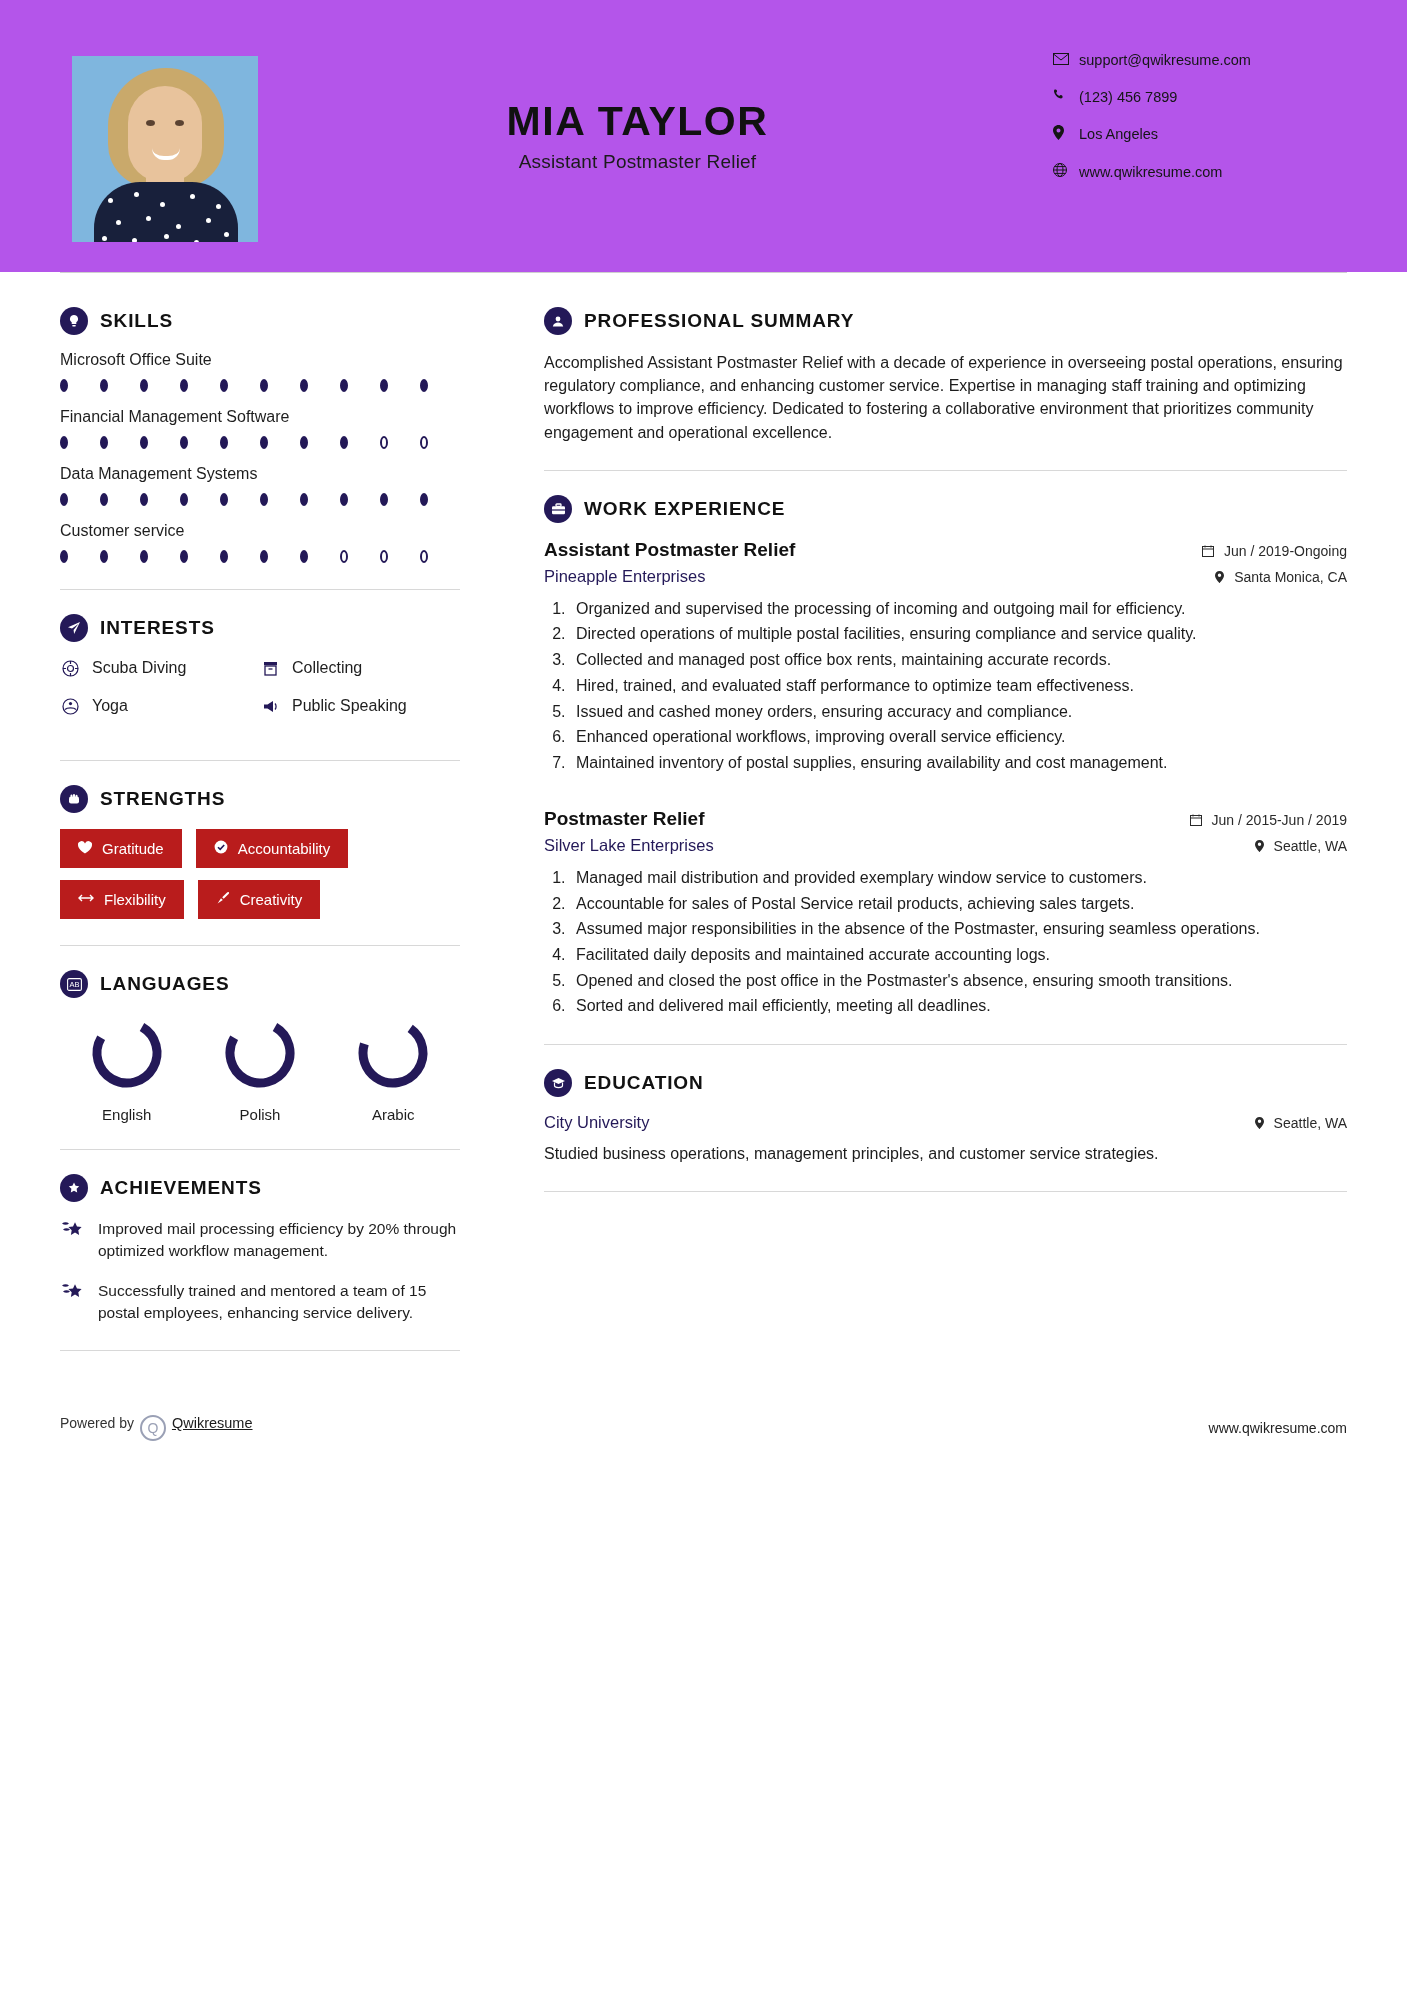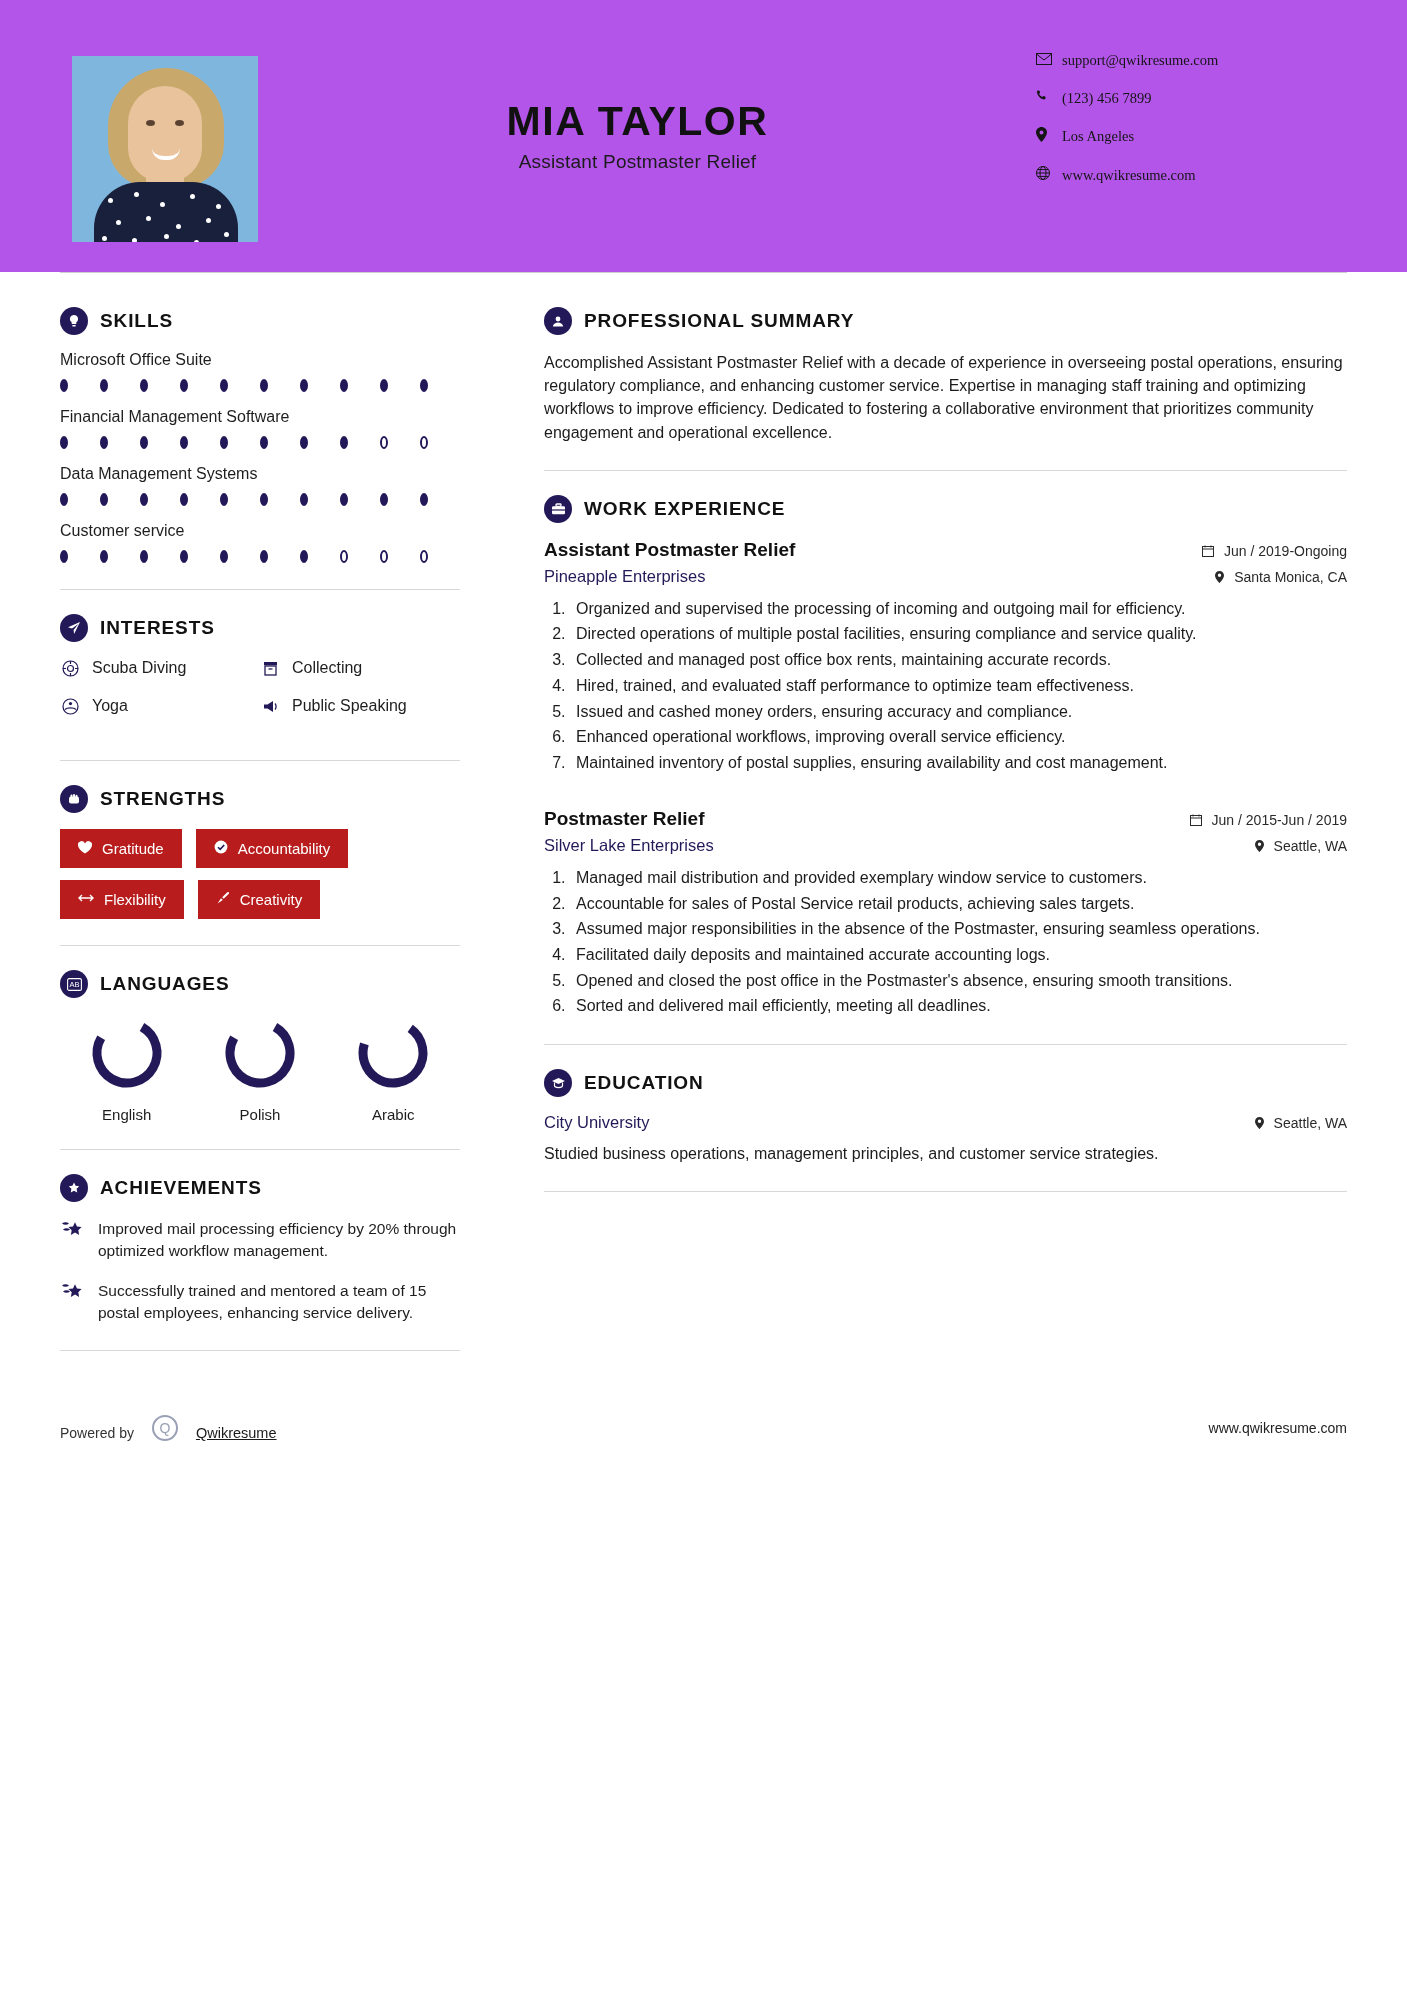--- a/index.html
+++ b/index.html
@@ -80,24 +80,23 @@
     line-height: 1.15;
   }
   .role {
     font-size: 19px;
     color: #1b1b1b;
     margin-top: 6px;
     letter-spacing: .2px;
   }
   .contacts {
     position: absolute;
-    right: 71px;
+    right: 54px;
     top: 52px;
     width: 300px;
-    font-family: Liberation Serif, serif;
   }
   .contact-row {
     display: flex;
     align-items: center;
     margin-bottom: 20px;
     font-size: 14.5px;
     color: #151515;
   }
   .contact-row .ico {
     width: 26px;
@@ -285,24 +284,24 @@
   .footer {
     display: flex;
     justify-content: space-between;
     align-items: center;
     padding: 0 60px;
     margin-top: 40px;
     margin-bottom: 44px;
   }
   .powered {
     display: flex;
-    align-items: flex-end;
+    align-items: flex-start;
     font-size: 14px;
     color: #333333;
-    gap: 18px;
+    gap: 6px;
   }
   .q-logo {
     width: 26px; height: 26px; border-radius: 50%;
     border: 2px solid #9aa0b5;
     color: #9aa0b5;
     display: flex; align-items: center; justify-content: center;
     font-size: 14px;
   }
   .brand-link {
     color: #1b1b1b;

